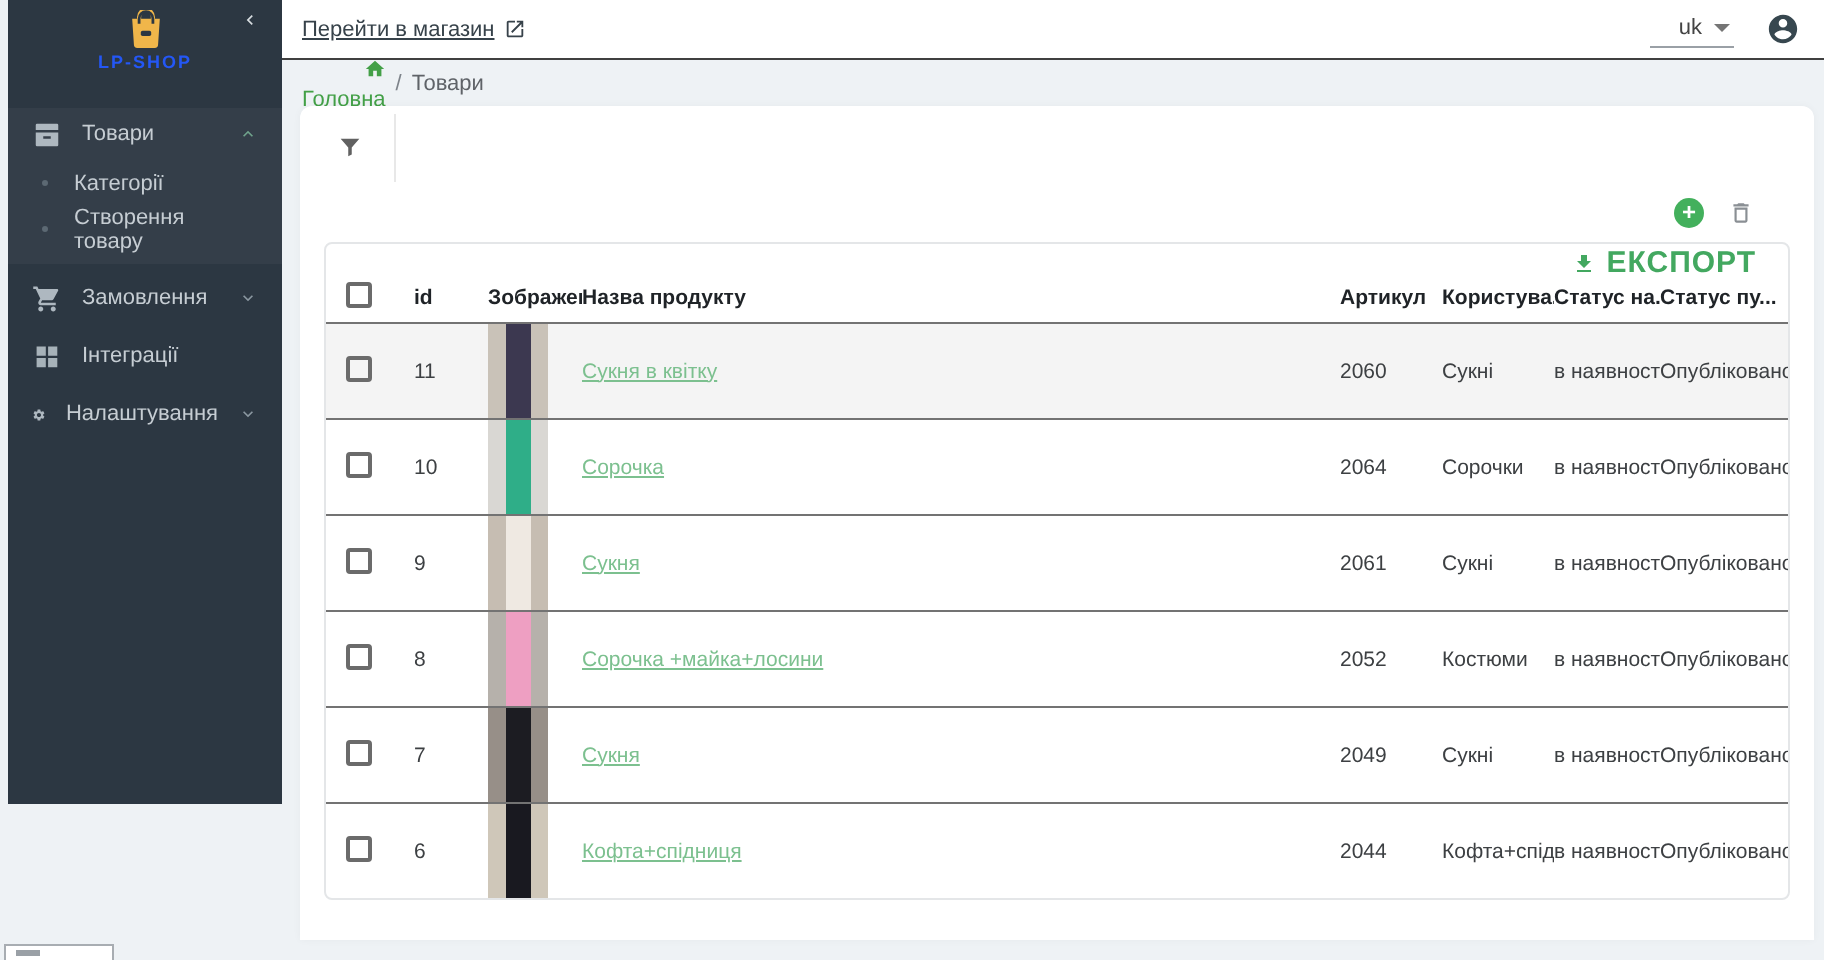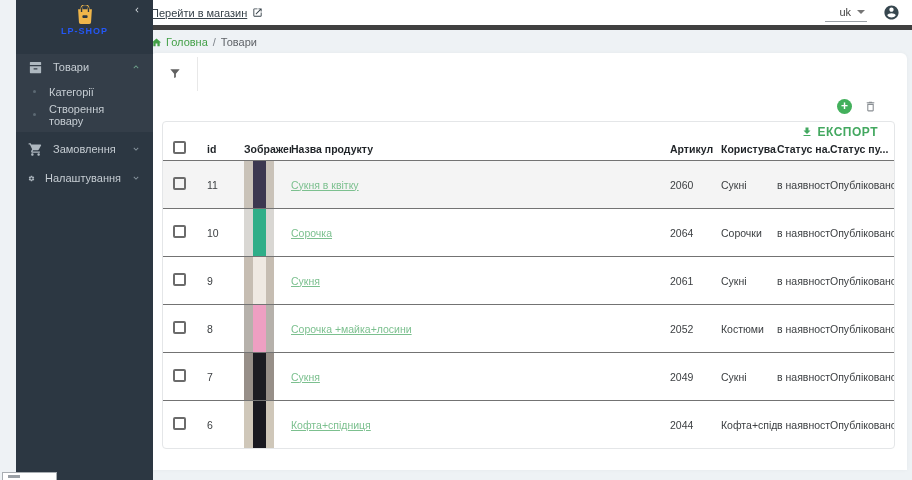--- a/index.html
+++ b/index.html
@@ -9,21 +9,21 @@
     font-family: "Liberation Sans", sans-serif;
     font-size: 11px;
     background: #eef2f5;
     color: #3d4043;
     overflow: hidden;
   }
   svg { display: block; }
 
   
   .sidebar {
-    position: absolute; left: 16px; top: 0; width: 137px; height: 480px;
+    position: absolute; left: 4px; top: 0; width: 137px; height: 402px;
     background: #2c3742; z-index: 5;
   }
   .logo-row { position: relative; height: 48px; padding-top: 5px; }
   .logo { width: 100%; text-align: center; cursor: pointer; }
   .logo svg { margin: 0 auto; }
   .logo-text { margin-top: 2px; font-size: 9px; font-weight: bold; letter-spacing: 1px; color: #2457f5; }
   .collapse-btn {
     position: absolute; right: 9px; top: 3px; background: none; border: none; cursor: pointer; padding: 2px;
   }
   .nav { padding-top: 4px; }
@@ -42,41 +42,41 @@
   .sub-item.active { color: #74a78c; }
   .sub-item.active .bullet {
     width: 8px; height: 8px; margin-left: 0;
     border: 2px solid #4f9e84; background: rgba(79,158,132,0.45);
   }
   .chev { flex: none; }
 
   
   .topbar {
     position: absolute; left: 137px; top: 0; right: 0; height: 30px;
-    background: #fff; border-bottom: 5px solid #404040;
+    background: #fff; border-bottom: 1px solid #404040;
     display: flex; align-items: center; padding: 0 12px 0 14px;
   }
   .shop-link {
     display: flex; align-items: center; gap: 5px; cursor: pointer;
     color: #37424a; text-decoration: underline; font-size: 11px;
   }
   .topbar-right { margin-left: auto; display: flex; align-items: center; gap: 16px; }
   .locale-select {
     display: flex; align-items: center; gap: 6px; cursor: pointer;
     border-bottom: 1px solid #9aa0a6; padding: 2px 2px 3px 14px; color: #444;
   }
   .caret-down { width: 0; height: 0; border-left: 4px solid transparent; border-right: 4px solid transparent; border-top: 4px solid #757575; }
   .account-btn { background: none; border: none; cursor: pointer; padding: 0; }
 
   
   .breadcrumb {
     position: absolute; left: 137px; top: 31px; right: 0; height: 22px;
     display: flex; align-items: center; gap: 5px; padding-left: 14px; font-size: 11px;
   }
-  .breadcrumb .home-link { display: flex; align-items: flex-end; gap: 4px; color: #43a047; cursor: pointer; }
+  .breadcrumb .home-link { display: flex; align-items: flex-end; gap: 4px; color: #43a047; cursor: pointer; flex-direction: column; }
   .breadcrumb .sep { color: #7d838a; }
   .breadcrumb .current { color: #5f6368; }
 
   
   .panel {
     position: absolute; left: 150px; top: 53px; width: 757px; height: 417px;
     background: #fff; border-radius: 6px 6px 0 0;
     box-shadow: 0 0 4px rgba(0,0,0,0.04);
   }
   .filter-row { display: flex; align-items: center; height: 42px; padding: 0 16px; }
@@ -93,21 +93,21 @@
   .trash-btn { background: none; border: none; cursor: pointer; padding: 0; }
 
   
   .table-card {
     margin: 4px 12px 0 12px; border: 1px solid #e4e6e8; border-radius: 4px;
     background: #fff; overflow: hidden;
   }
   .export-row {
     display: flex; align-items: center; justify-content: flex-end; gap: 5px;
     height: 19px; padding-right: 16px; cursor: pointer;
-    color: #43a860; font-size: 12px; font-weight: bold; letter-spacing: 0.5px;
+    color: #43a860; font-size: 15px; font-weight: bold; letter-spacing: 0.5px;
   }
   table { width: 100%; border-collapse: collapse; table-layout: fixed; }
   th { font-size: 10.5px; font-weight: bold; color: #1f2327; text-align: left; padding: 0 2px 4px 0; white-space: nowrap; overflow: hidden; }
   td { font-size: 10.5px; color: #3d4043; padding: 0 2px 0 0; white-space: nowrap; overflow: hidden; }
   col.c-check { width: 44px; } col.c-id { width: 26px; } col.c-img { width: 58px; }
   col.c-name { width: auto; } col.c-sku { width: 51px; } col.c-cat { width: 56px; }
   col.c-avail { width: 53px; } col.c-pub { width: 64px; }
   th.cell-check, td.cell-check { padding-left: 10px; }
   th.cell-id, td.cell-id { text-align: left; padding-right: 4px; }
   th.cell-img, td.cell-img { padding-left: 11px; }
@@ -182,20 +182,26 @@
     <div class="nav-item">
       <svg width="15" height="15" viewBox="0 0 24 24" fill="#aeb8c0">
         <path d="M7 18c-1.1 0-1.99.9-1.99 2S5.9 22 7 22s2-.9 2-2-.9-2-2-2zM1 2v2h2l3.6 7.59-1.35 2.45c-.16.28-.25.61-.25.96 0 1.1.9 2 2 2h12v-2H7.42c-.14 0-.25-.11-.25-.25l.03-.12.9-1.63h7.45c.75 0 1.41-.41 1.75-1.03l3.58-6.49c.08-.14.12-.31.12-.49 0-.55-.45-1-1-1H5.21l-.94-2H1zm16 16c-1.1 0-1.99.9-1.99 2s.89 2 1.99 2 2-.9 2-2-.9-2-2-2z"></path>
       </svg>
       <span class="label">Замовлення</span>
       <svg class="chev" width="10" height="10" viewBox="0 0 24 24" fill="#8a97a0">
           <path d="M7.41 8.59 12 13.17l4.59-4.58L18 10l-6 6-6-6z"></path>
         </svg>
     </div>
 
+    <div class="nav-item">
+      <svg width="15" height="15" viewBox="0 0 24 24" fill="#aeb8c0">
+        <path d="M3 3h8v8H3zM13 3h8v8h-8zM3 13h8v8H3zM13 13h8v8h-8z" opacity="0.95" transform="scale(0.92) translate(1,1)"></path>
+      </svg>
+      <span class="label">Інтеграції</span>
+    </div>
 
     <div class="nav-item">
       <svg width="15" height="15" viewBox="0 0 24 24" fill="#aeb8c0">
         <path d="M19.14 12.94c.04-.3.06-.61.06-.94s-.02-.64-.07-.94l2.03-1.58c.18-.14.23-.41.12-.61l-1.92-3.32c-.12-.22-.37-.29-.59-.22l-2.39.96c-.5-.38-1.03-.7-1.62-.94l-.36-2.54c-.04-.24-.24-.41-.48-.41h-3.84c-.24 0-.43.17-.47.41l-.36 2.54c-.59.24-1.13.57-1.62.94l-2.39-.96c-.22-.08-.47 0-.59.22L2.74 8.87c-.12.21-.08.47.12.61l2.03 1.58c-.05.3-.09.63-.09.94s.02.64.07.94l-2.03 1.58c-.18.14-.23.41-.12.61l1.92 3.32c.12.22.37.29.59.22l2.39-.96c.5.38 1.03.7 1.62.94l.36 2.54c.05.24.24.41.48.41h3.84c.24 0 .44-.17.47-.41l.36-2.54c.59-.24 1.13-.56 1.62-.94l2.39.96c.22.08.47 0 .59-.22l1.92-3.32c.12-.22.07-.47-.12-.61l-2.01-1.58zM12 15.6c-1.98 0-3.6-1.62-3.6-3.6s1.62-3.6 3.6-3.6 3.6 1.62 3.6 3.6-1.62 3.6-3.6 3.6z"></path>
       </svg>
       <span class="label">Налаштування</span>
       <svg class="chev" width="10" height="10" viewBox="0 0 24 24" fill="#8a97a0">
           <path d="M7.41 8.59 12 13.17l4.59-4.58L18 10l-6 6-6-6z"></path>
         </svg>
     </div>

